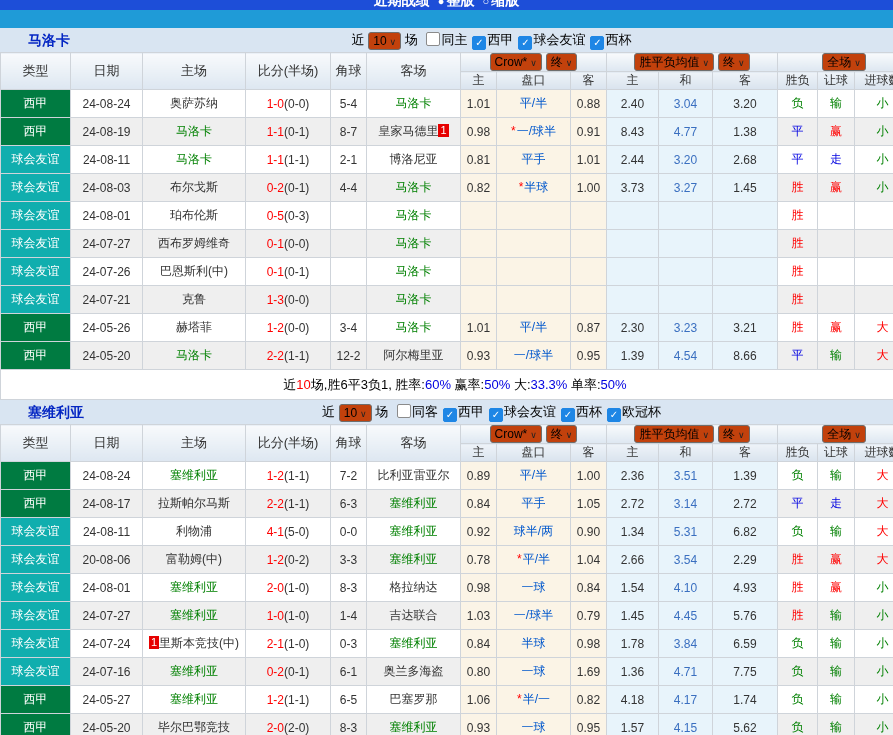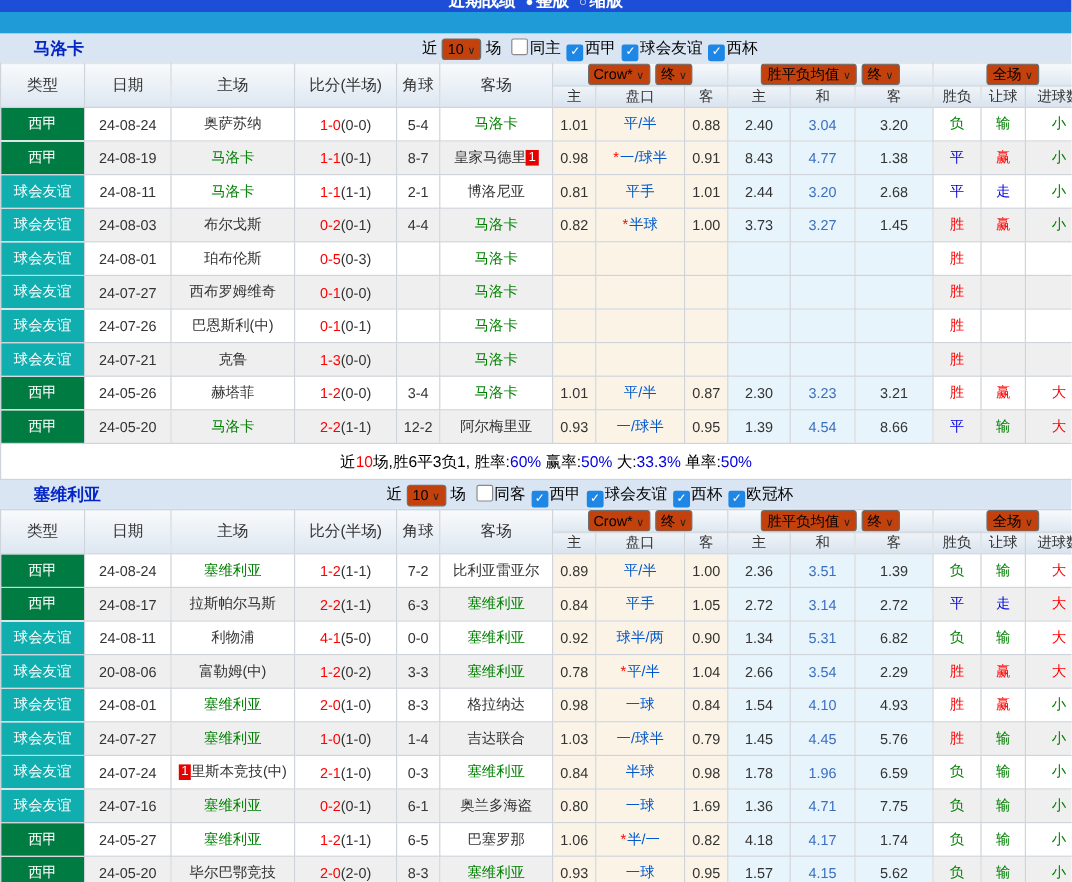--- a/index.html
+++ b/index.html
@@ -429,21 +429,21 @@
       <td class="ltype" style="background:#10aeae">球会友谊</td>
       <td>24-07-24</td>
       <td><span class="badge">1</span><span class="">里斯本竞技(中)</span></td>
       <td><span class="cr">2-1</span><span class="ht">(1-0)</span></td>
       <td>0-3</td>
       <td><span class="tg">塞维利亚</span></td>
       <td class="crow-bg">0.84</td>
       <td class="crow-bg line-t">半球</td>
       <td class="crow-bg">0.98</td>
       <td class="avg-bg">1.78</td>
-      <td class="avg-bg avg-mid">1.96</td>
+      <td class="avg-bg avg-mid">3.84</td>
       <td class="avg-bg">6.59</td>
       <td class="cg">负</td>
       <td class="cg">输</td>
       <td class="cg">小</td>
     </tr>
         <tr class="even">
       <td class="ltype" style="background:#10aeae">球会友谊</td>
       <td>24-07-16</td>
       <td><span class="tg">塞维利亚</span></td>
       <td><span class="cr">0-2</span><span class="ht">(0-1)</span></td>

